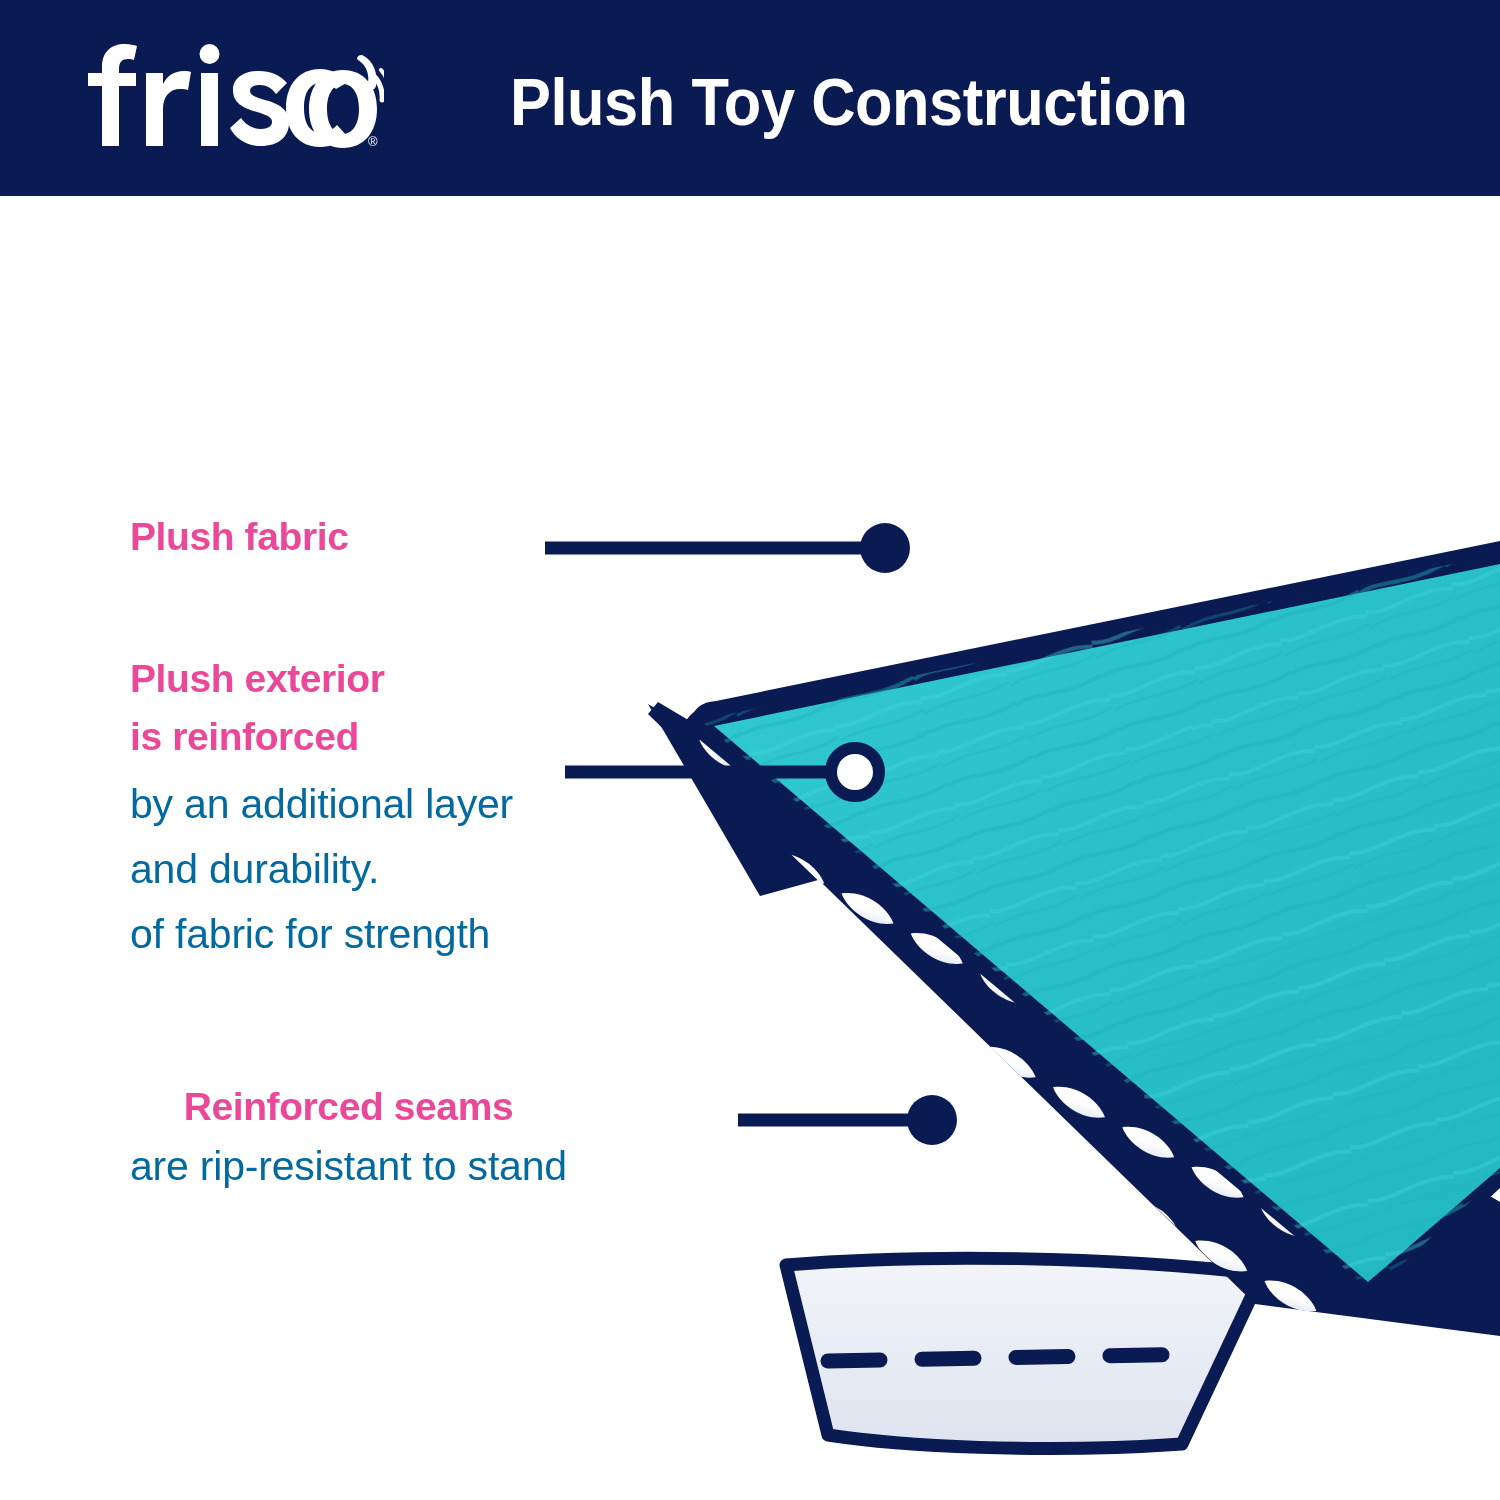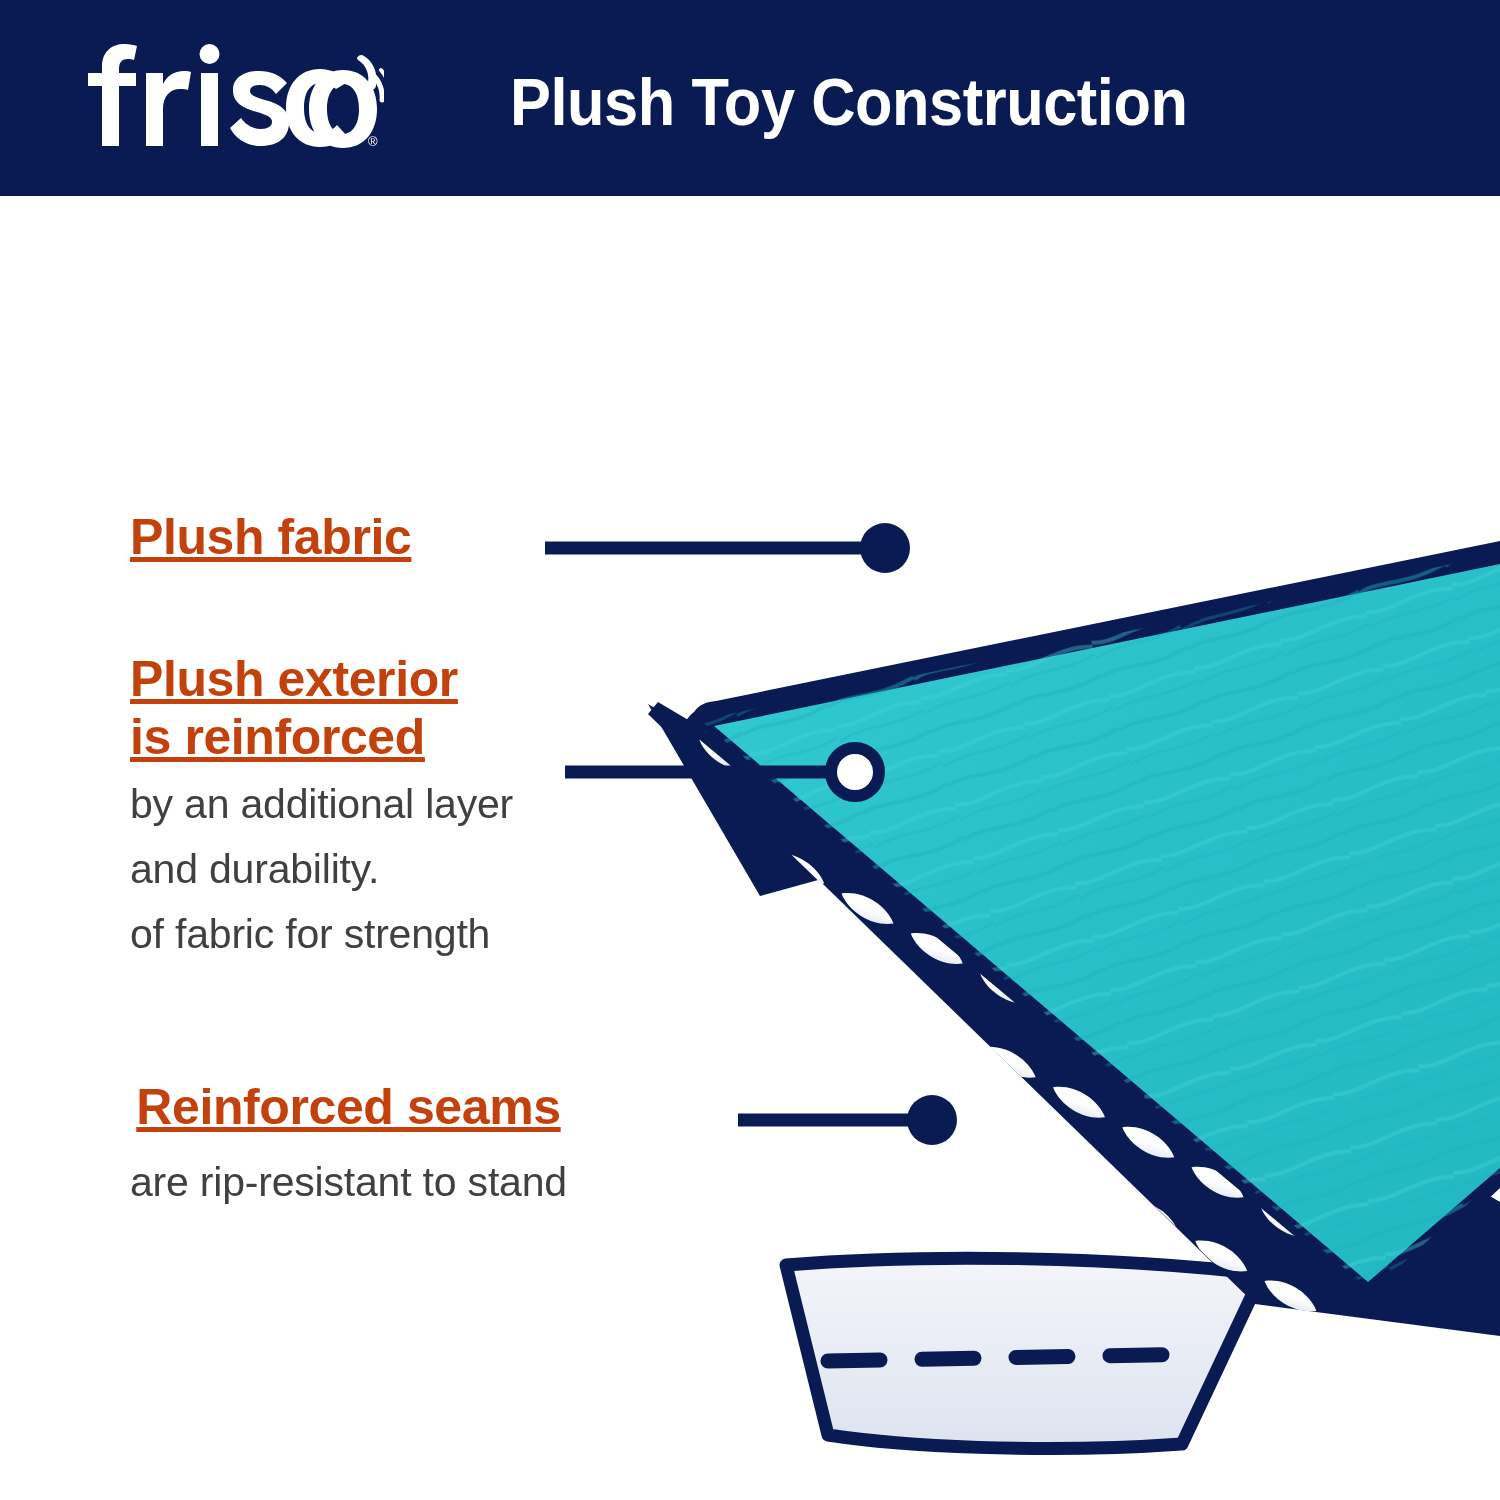--- a/index.html
+++ b/index.html
@@ -44,43 +44,42 @@
   
   #illustration {
     position:absolute; left:0; top:196px;
     width:1500px; height:1304px;
   }
   #illustration svg { display:block; }
 
   
   .callout { position:absolute; left:130px; }
   .callout .head {
-    color:#c2410c;
+    color:#ec4899;
     font-weight:bold;
-    font-size:50px;
+    font-size:39px;
     line-height:58px;
     letter-spacing:-0.4px;
     white-space:nowrap;
-    text-decoration:underline;
   }
   .callout .body {
-    color:#404040;
+    color:#0369a1;
     font-weight:normal;
     font-size:41px;
     line-height:53px;
     letter-spacing:-0.2px;
     white-space:nowrap;
   }
 
   #callout-plush-fabric      { top:508px; }
   #callout-plush-exterior    { top:650px; }
   #callout-reinforced-seams  { top:1078px;text-align:center; }
 
   #callout-plush-exterior .body { margin-top:12px; }
-  #callout-reinforced-seams .body { margin-top:20px; }
+  #callout-reinforced-seams .body { margin-top:4px; }
 </style>
 </head>
 <body>
 
 <div id="page">
 
   <div id="header">
 
     <div id="logo-wrap">
       <svg id="logo-svg" width="300" height="110" viewBox="0 0 300 110" aria-hidden="true">

